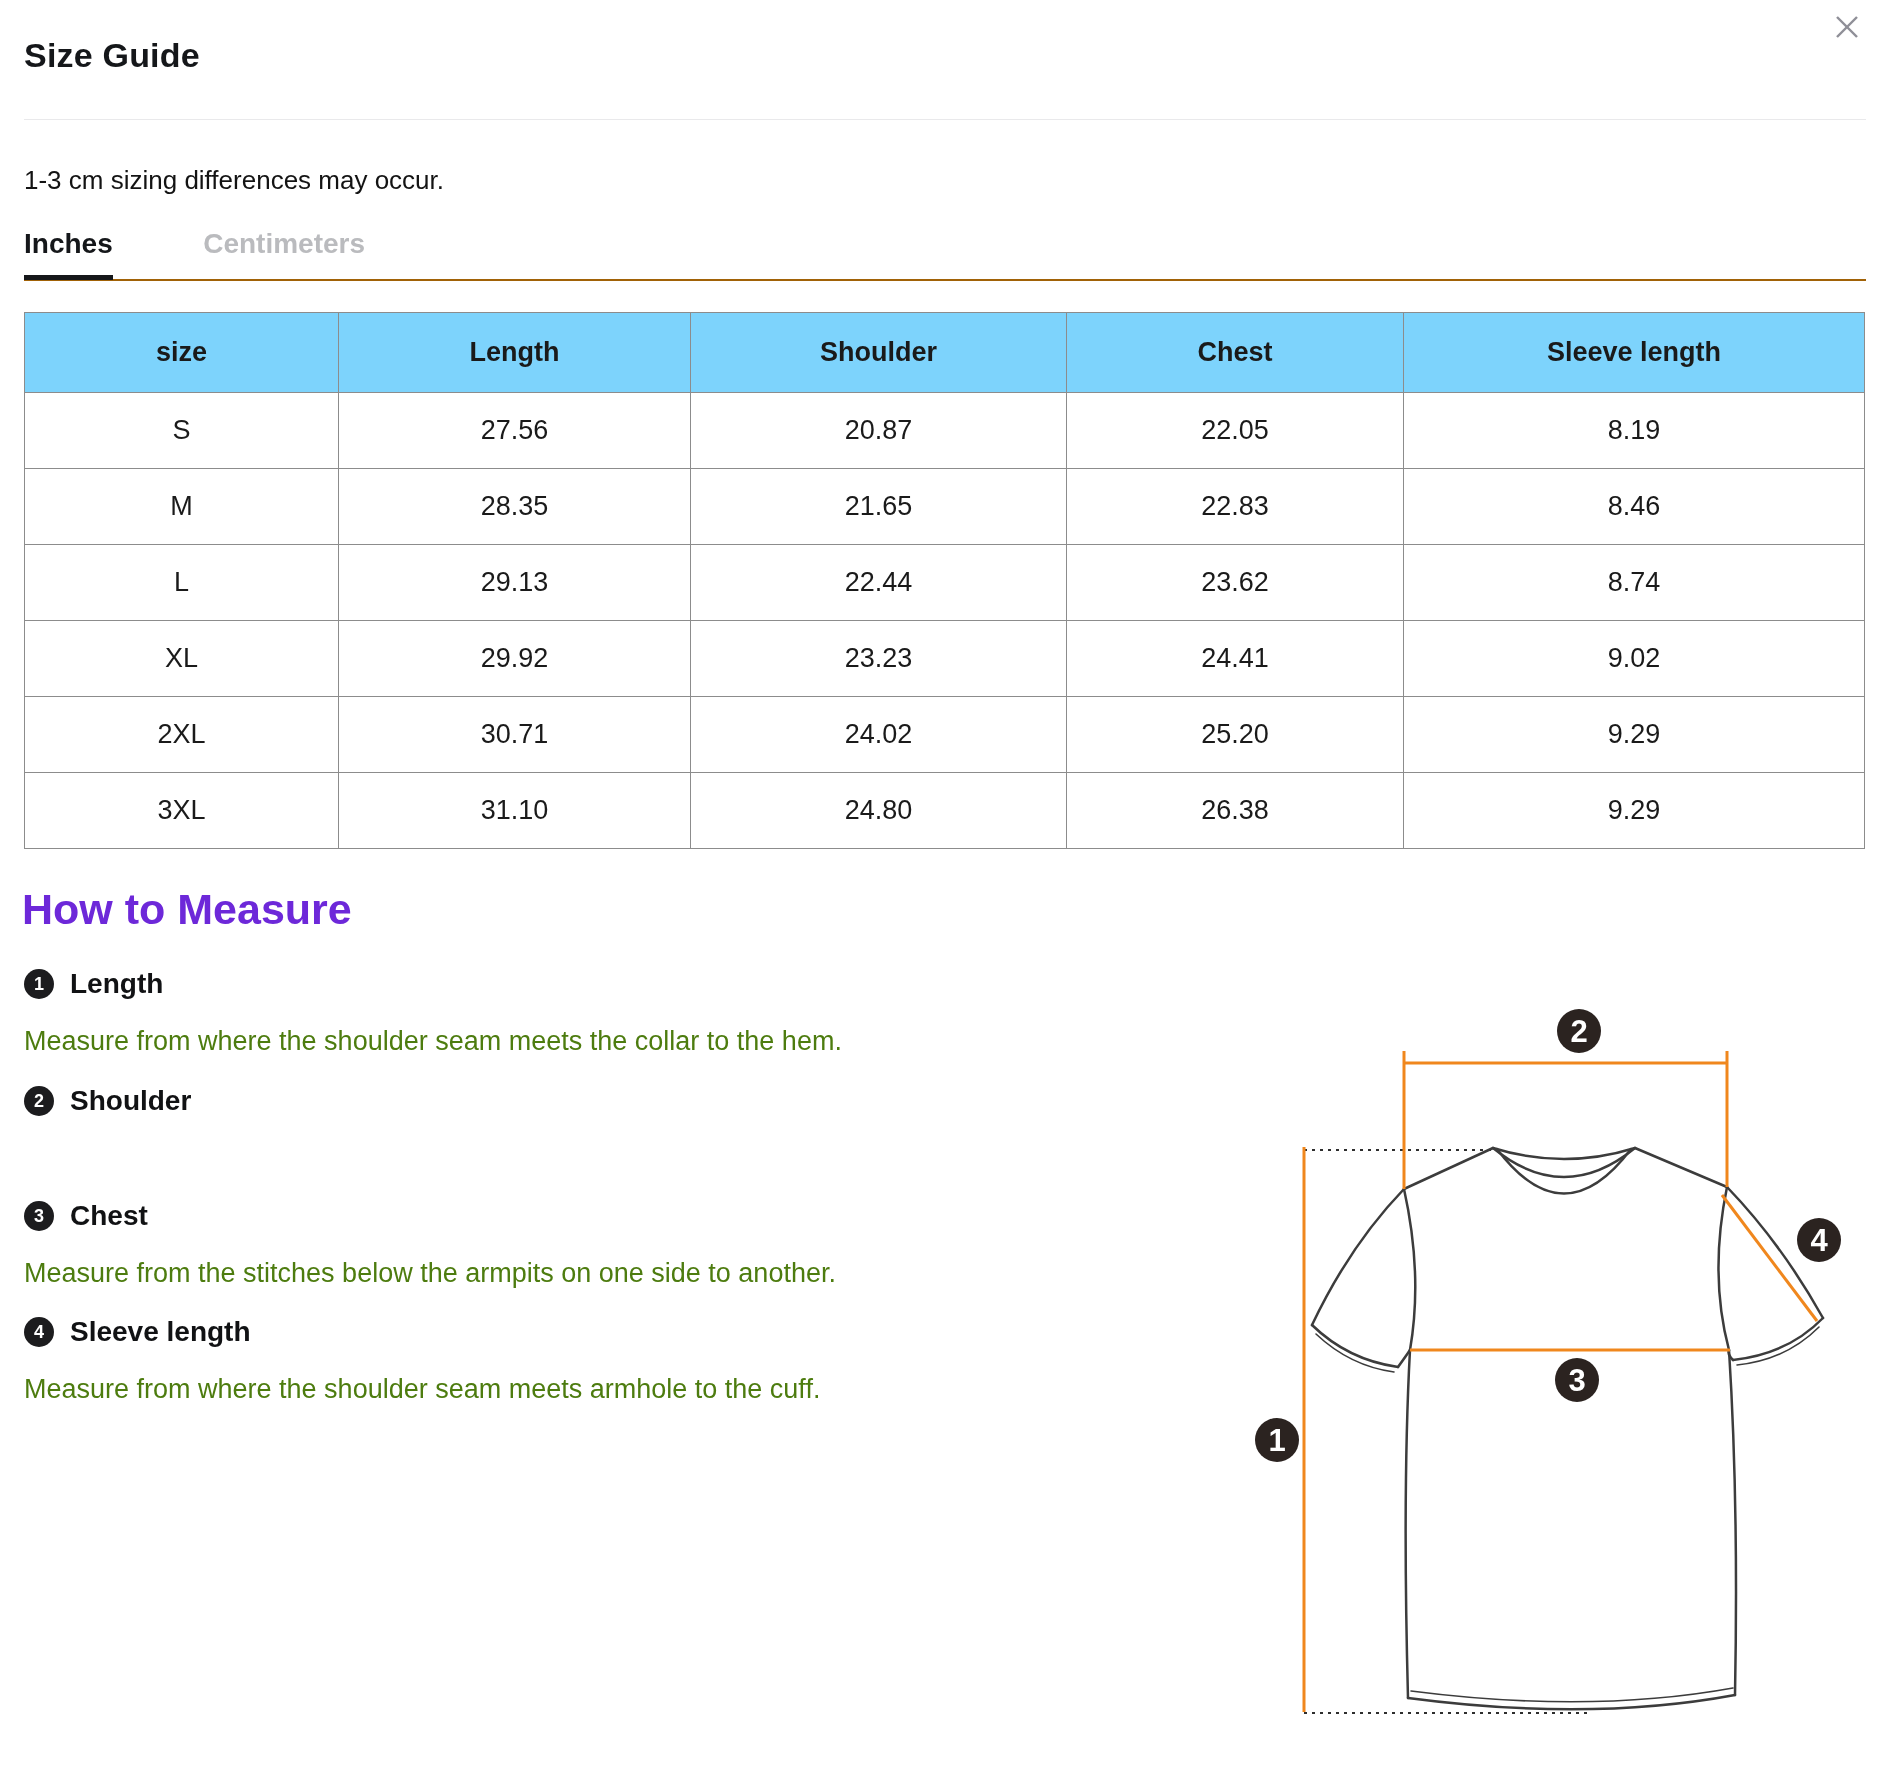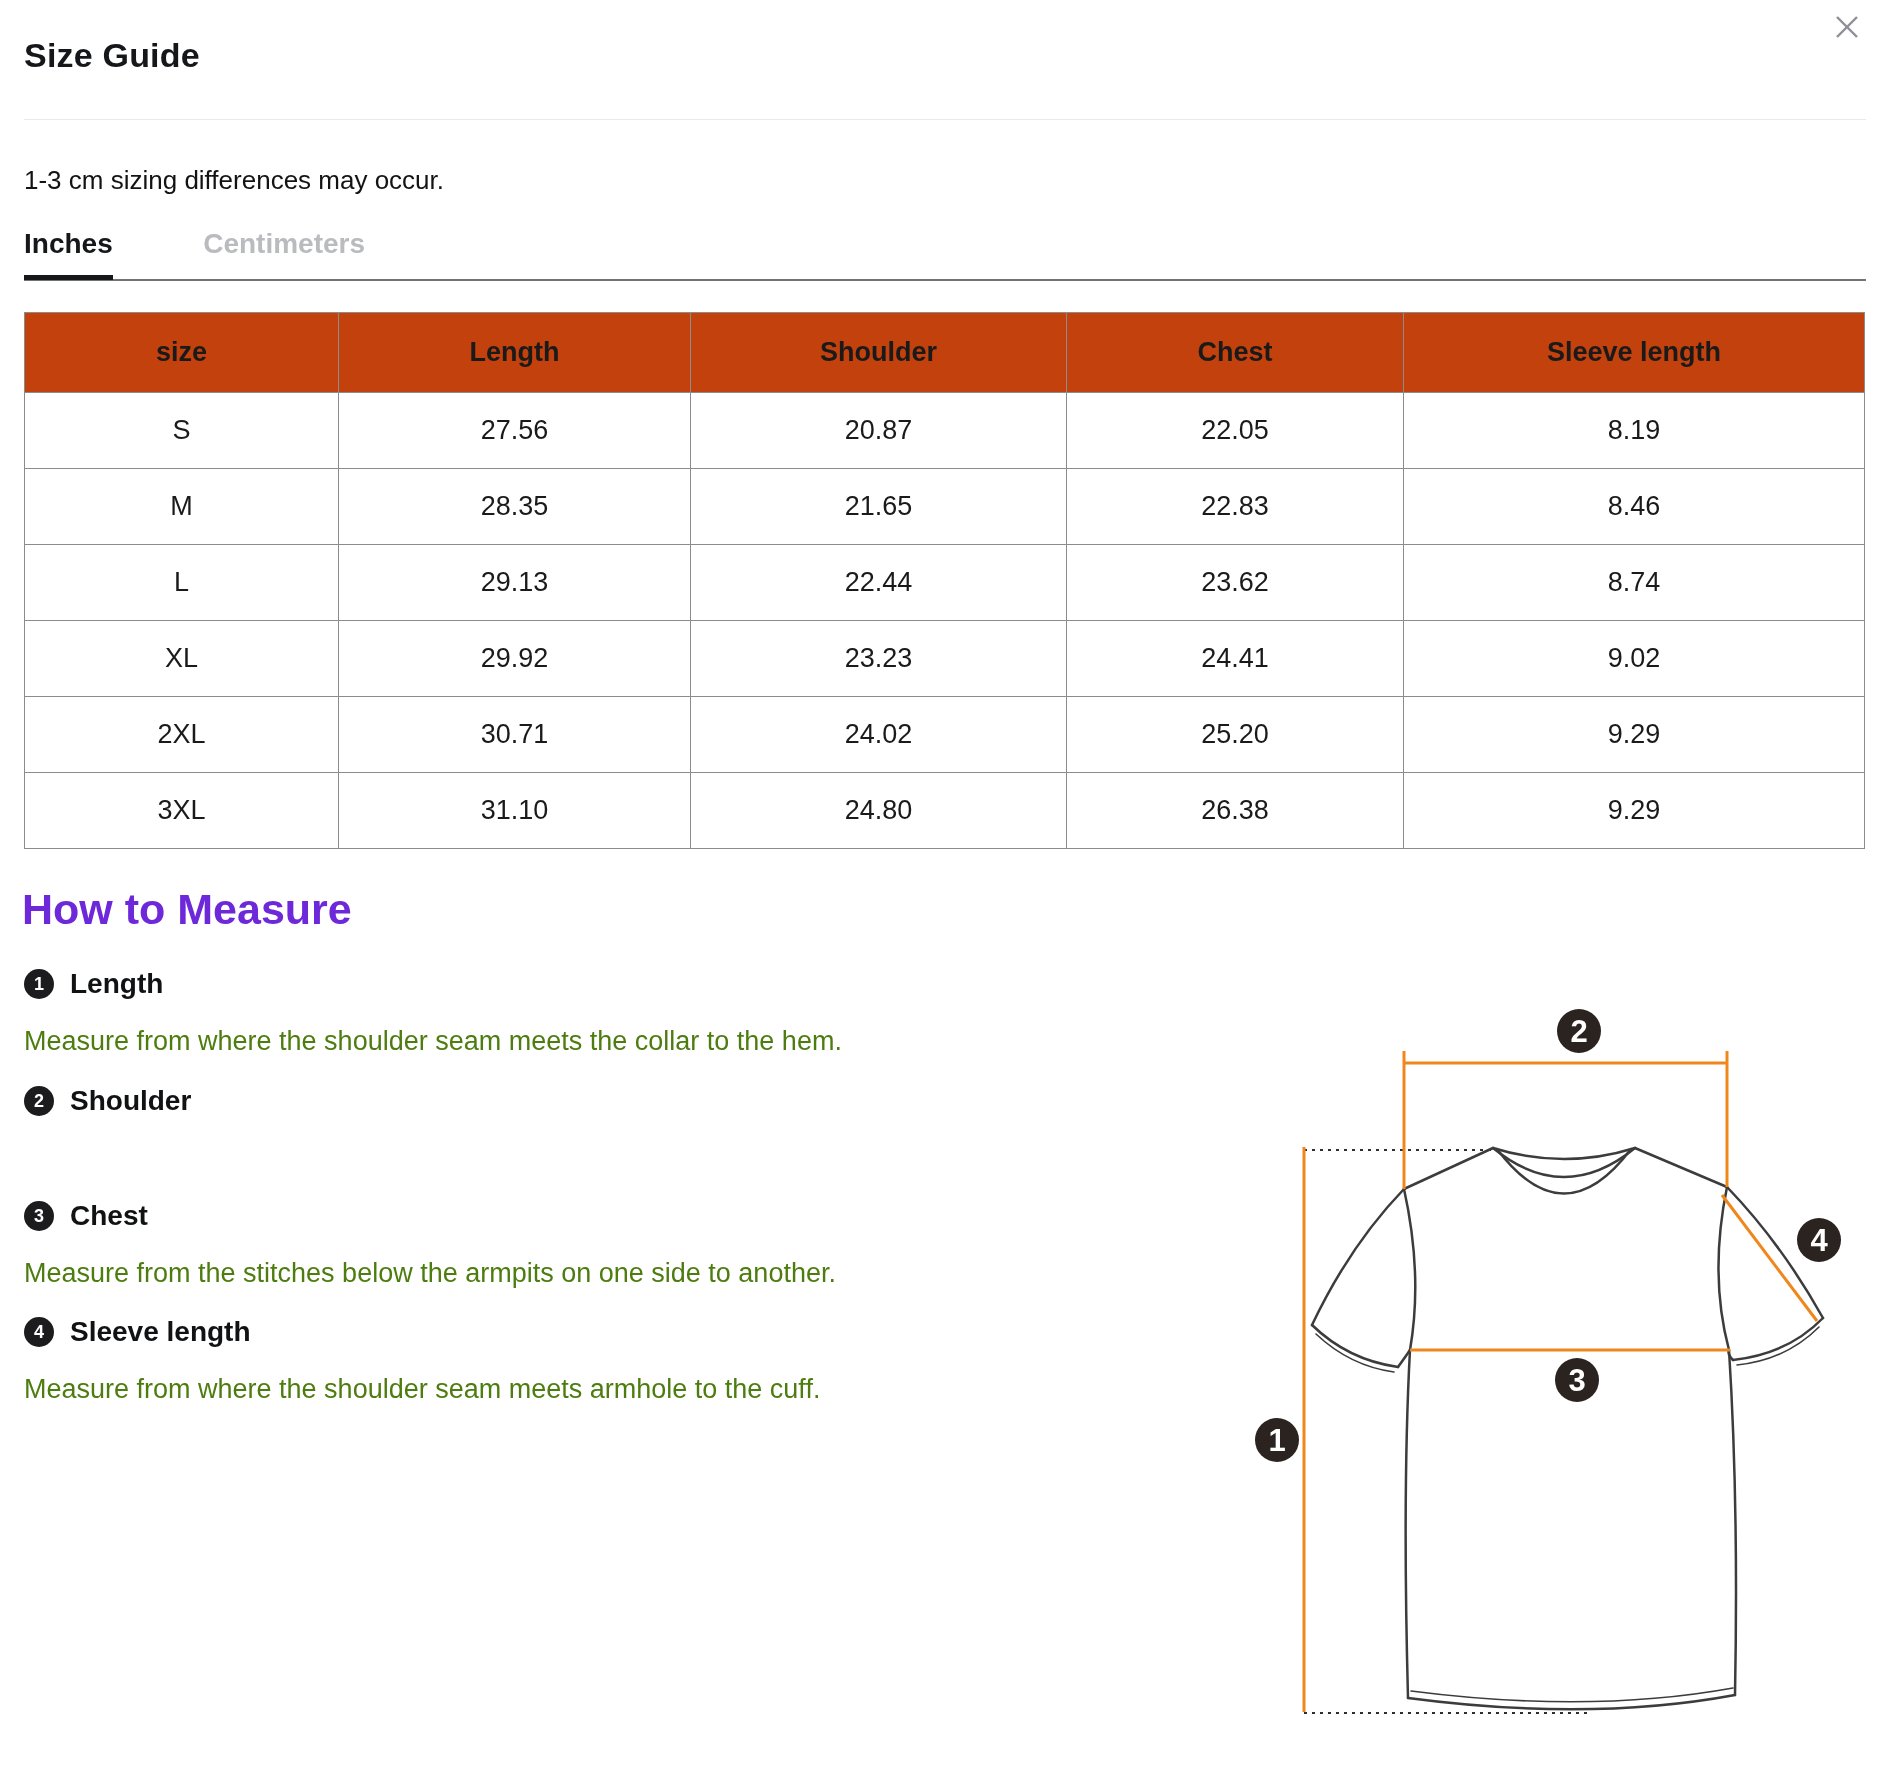--- a/index.html
+++ b/index.html
@@ -23,42 +23,42 @@
   .header-divider{
     position:absolute; left:24px; right:22px; top:119px;
     height:1px; background:#e9e9eb;
   }
   .note{
     position:absolute; left:24px; top:165px;
     font-size:26px; color:#131313;
   }
   .tabs-row{
     position:absolute; left:24px; right:22px; top:228px;
-    border-bottom:2px solid #737373; height:53px;
+    border-bottom:2px solid #a16207; height:53px;
   }
   .tab{
     position:relative; display:inline-block; vertical-align:top;
     font-size:28px; padding-bottom:18px; margin-right:86px; cursor:pointer;
   }
   .tab.active{ font-weight:700; color:#15171a; }
   .tab.active::after{
     content:""; position:absolute; left:0; bottom:-2px;
     width:100%; height:5px; background:#15171a;
   }
   .tab.inactive{ color:#babbbe; font-weight:600; }
 
   table.size-table{
     position:absolute; left:24px; top:312px; width:1840px;
     border-collapse:collapse; table-layout:fixed;
   }
   .size-table th, .size-table td{
     border:1px solid #8c8c8c; text-align:center; vertical-align:middle;
     font-size:27px; color:#1a1a1a;
   }
-  .size-table th{ background:#c2410c; font-weight:700; height:80px; }
+  .size-table th{ background:#7dd3fc; font-weight:700; height:80px; }
   .size-table td{ height:76px; font-weight:400; background:#fff; }
 
   .h2m-title{
     position:absolute; left:22px; top:885px;
     font-size:43px; font-weight:700; color:#6d28d9;
   }
   .measure-item{ position:absolute; left:24px; width:1160px; }
   .mi-1{ top:966px; } .mi-2{ top:1083px; } .mi-3{ top:1198px; } .mi-4{ top:1314px; }
   .mi-head{ display:flex; align-items:center; height:36px; }
   .mi-badge{

